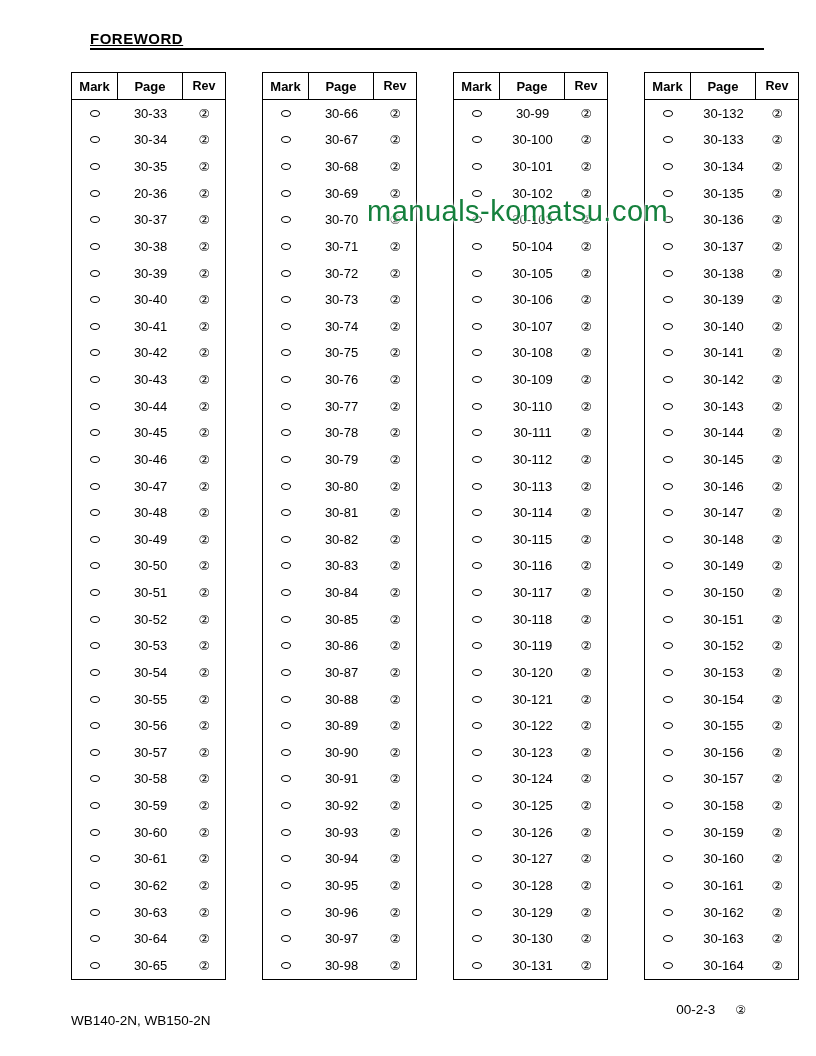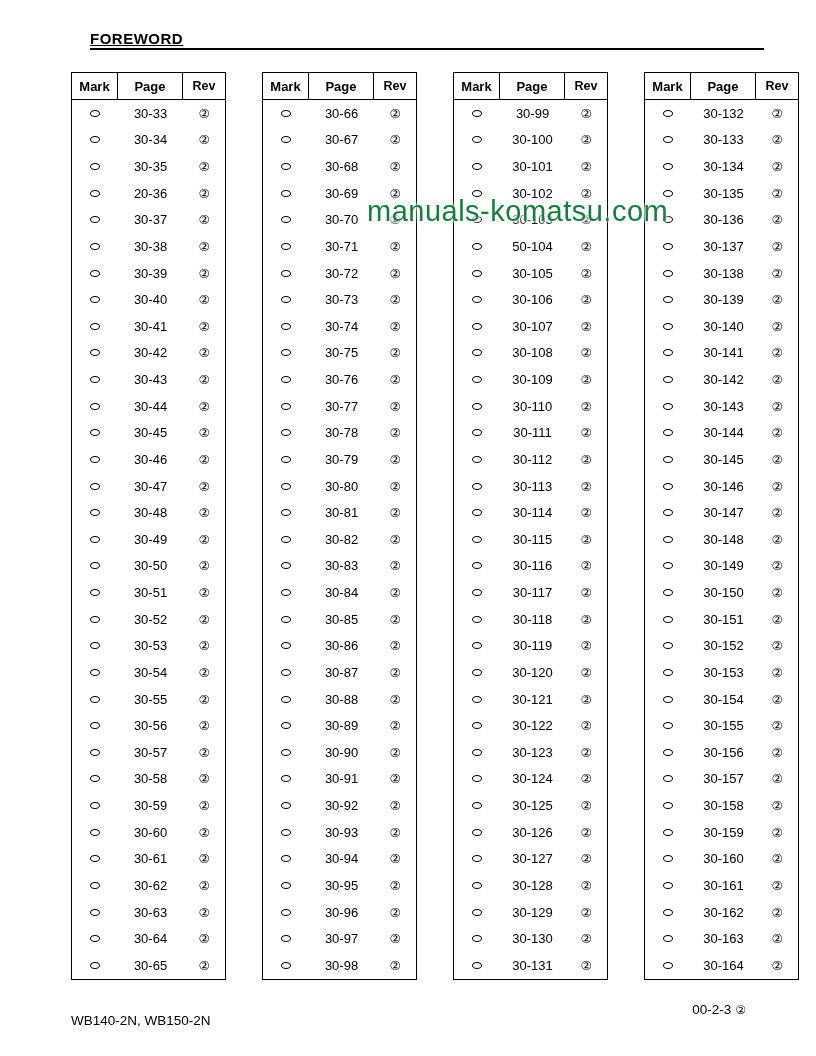--- a/index.html
+++ b/index.html
@@ -61,21 +61,21 @@
     text-shadow:0 0 4px #ffffff,0 0 7px #ffffff,0 0 2px #ffffff;
     letter-spacing:0.5px;
     z-index:5;
     white-space:nowrap;
   }
   .footer-left{
     position:absolute;left:71px;top:1002px;font-size:13.5px;margin-top:11px;
   }
   .footer-right{
     position:absolute;right:70px;top:1002px;font-size:13.5px;
-    display:flex;align-items:center;gap:4px;
+    display:flex;align-items:center;gap:20px;
   }
   .footer-right .rev-mark{font-size:12px;}
 </style>
 </head>
 <body>
 
 <div class="page">
 
   <div class="hdr">
     <span class="title">FOREWORD</span>

